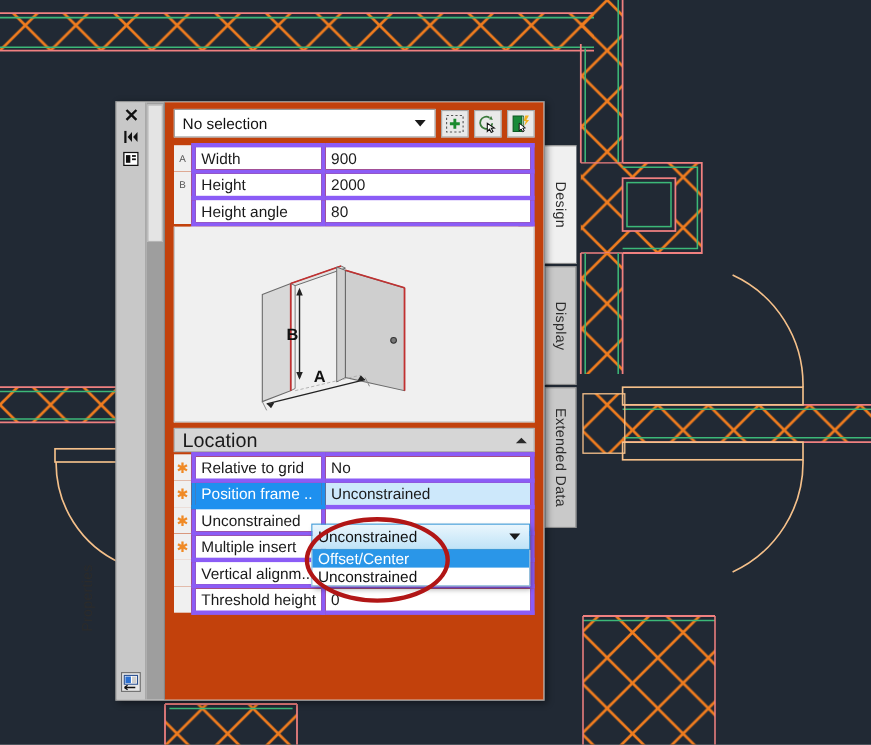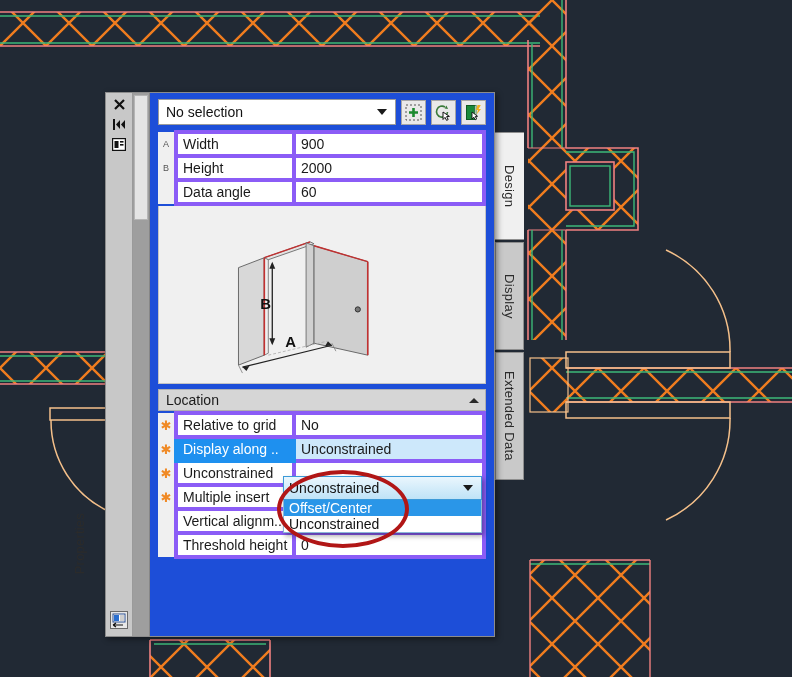--- a/index.html
+++ b/index.html
@@ -77,21 +77,21 @@
   #scroll-thumb {
     position: absolute;
     left: 1px; top: 2px; right: 1px;
     height: 125px;
     background: #e4e4e4;
     border: 1px solid #b5b5b5;
   }
   #content {
     flex: 1;
     position: relative;
-    background: #1d4ed8;
+    background: #c2410c;
     display: flex;
     flex-direction: column;
     padding: 6px 8px 8px 8px;
   }
 
   
   #selector-row { display: flex; align-items: center; gap: 5px; height: 26px; margin-bottom: 5px;}
   #sel-combo {
     flex: 1;
     height: 26px;
@@ -153,21 +153,21 @@
   }
 
   
   #loc-header {
     margin-top: 5px;
     height: 22px;
     background: #d6d6d6;
     border: 1px solid #b0b0b0;
     display: flex; align-items: center;
     padding: 0 6px 0 7px;
-    font-size: 14px;
+    font-size: 18px;
     color: #1a1a1a;
   }
   #loc-header .lbl { flex: 1; }
   .caret-up {
     width: 0; height: 0;
     border-left: 5px solid transparent;
     border-right: 5px solid transparent;
     border-bottom: 5px solid #2a2a2a;
   }
 
@@ -425,22 +425,22 @@
                 <td class="pname">Width</td>
                 <td class="pvalue">900</td>
               </tr>
               <tr class="">
                 <td class="mark">B</td>
                 <td class="pname">Height</td>
                 <td class="pvalue">2000</td>
               </tr>
               <tr class="">
                 <td class="mark"></td>
-                <td class="pname">Data angle</td>
-                <td class="pvalue">60</td>
+                <td class="pname">Height angle</td>
+                <td class="pvalue">80</td>
               </tr>
             </tbody>
         </table>
 
         <div id="preview">
           <svg width="100%" height="100%" viewBox="0 0 300 178">
             <rect x="0" y="0" width="300" height="178" fill="#f0f0f0"></rect>
 
             <polygon points="66,62 92,52 92,150 66,160" fill="#d8d8d8" stroke="#6a6a6a" stroke-width="1"></polygon>
             <polygon points="92,52 96,52 96,148 92,150" fill="#efefef" stroke="#6a6a6a" stroke-width=".8"></polygon>
@@ -478,21 +478,21 @@
 
         <table class="ptable">
           <tbody id="loc-rows">
               <tr class="">
                 <td class="mark"><span class="star">✱</span></td>
                 <td class="pname">Relative to grid</td>
                 <td class="pvalue">No</td>
               </tr>
               <tr class="selected">
                 <td class="mark"><span class="star">✱</span></td>
-                <td class="pname">Display along ..</td>
+                <td class="pname">Position frame ..</td>
                 <td class="pvalue">Unconstrained</td>
               </tr>
               <tr class="">
                 <td class="mark"><span class="star">✱</span></td>
                 <td class="pname">Unconstrained</td>
                 <td class="pvalue"></td>
               </tr>
               <tr class="">
                 <td class="mark"><span class="star">✱</span></td>
                 <td class="pname">Multiple insert</td>

